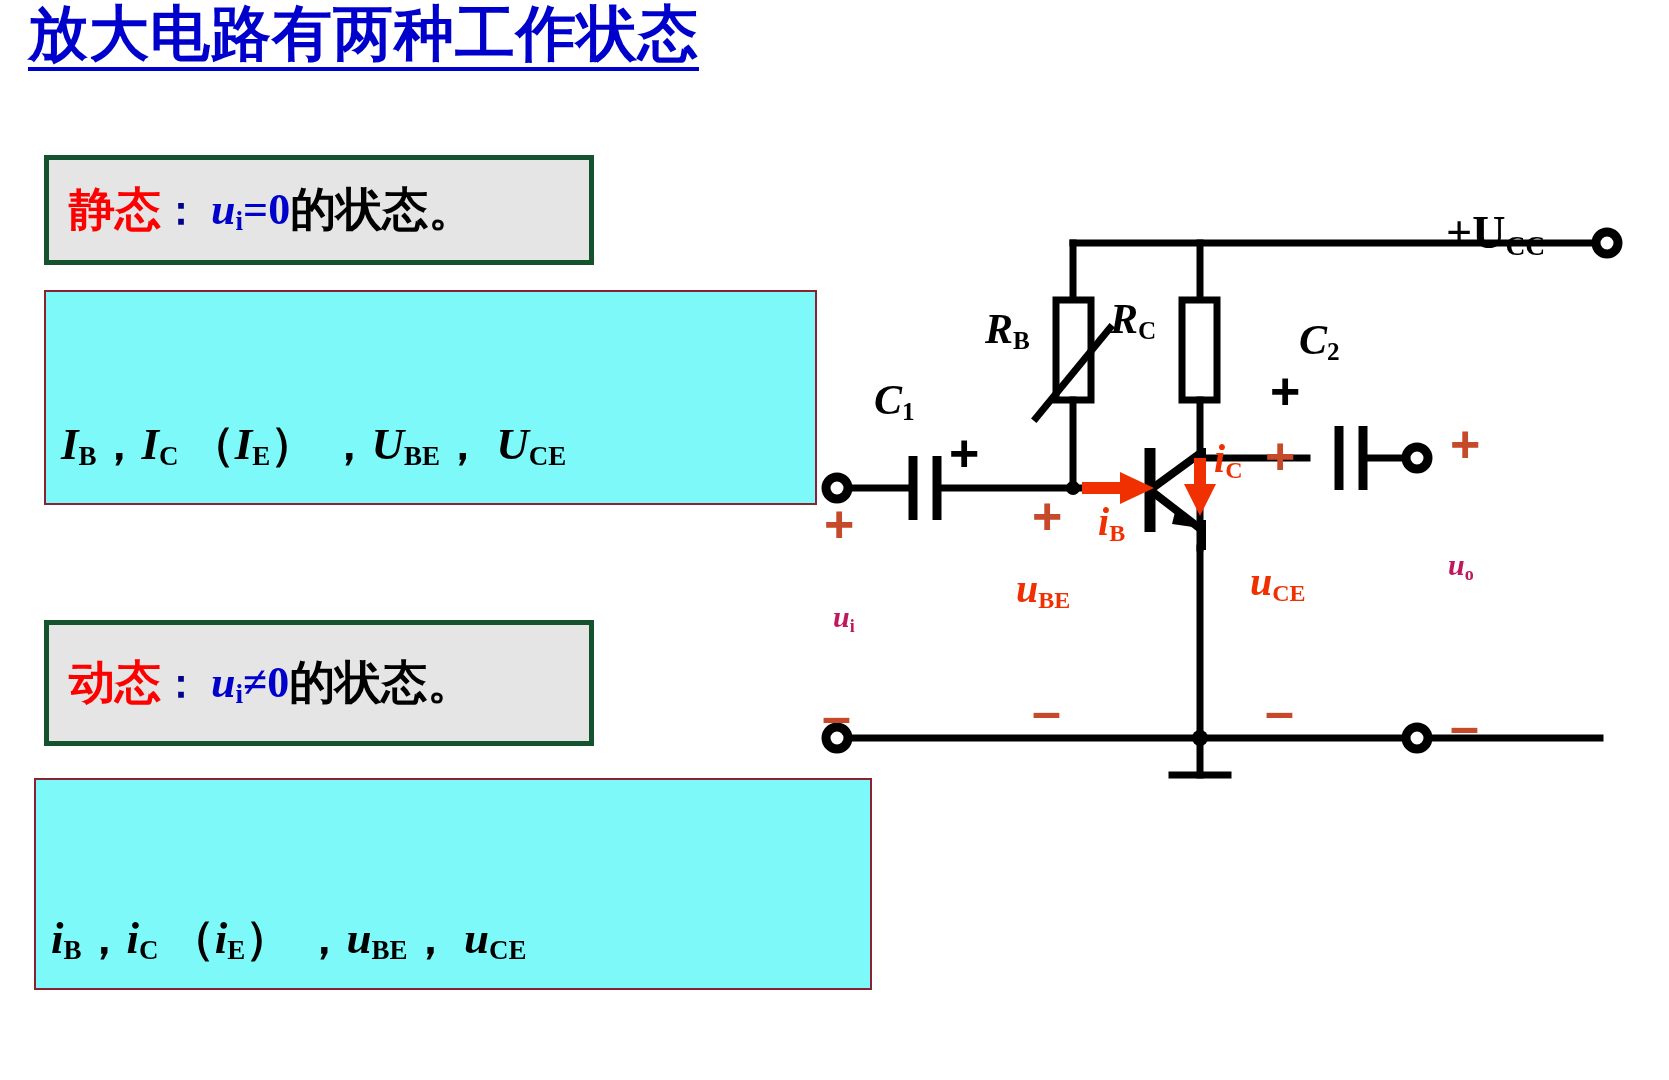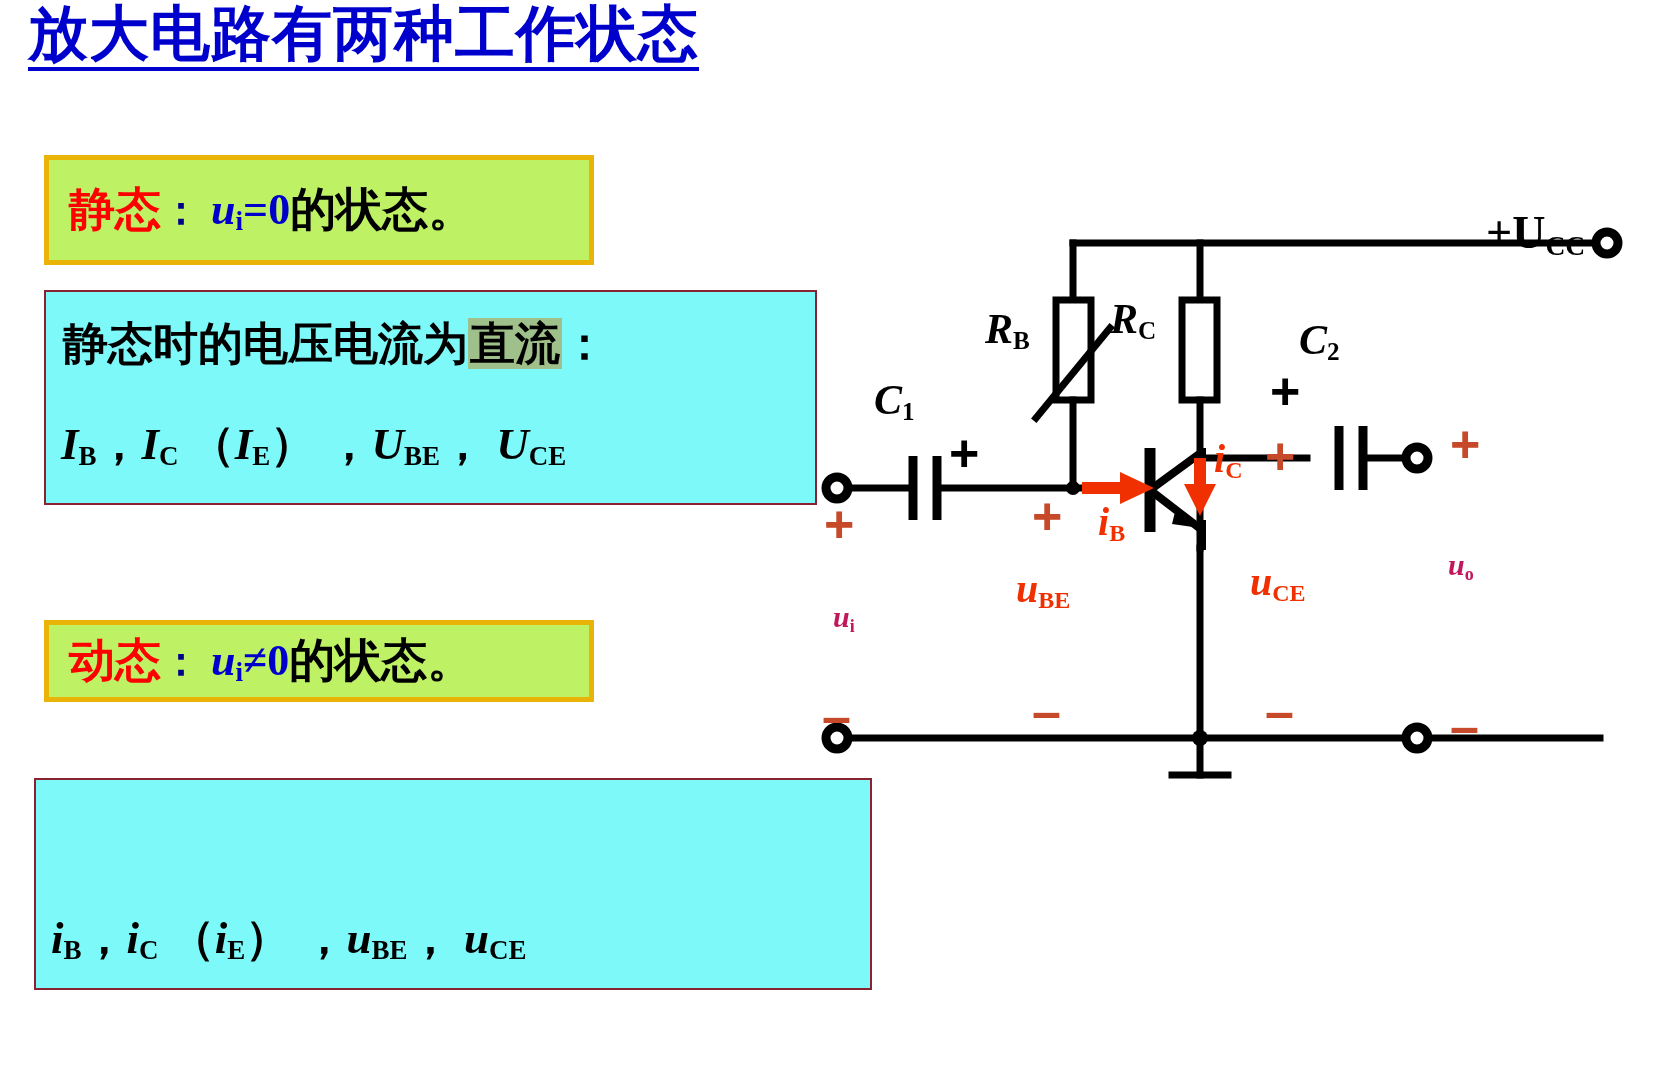--- a/index.html
+++ b/index.html
@@ -21,22 +21,22 @@
     color:#0000CC;
     letter-spacing:1px;
     white-space:nowrap;
     border-bottom:4px solid #0000CC;
     padding-bottom:2px;
     line-height:1.05;
   }
 
   
   .state-box{
-    border:5px solid #eab308;
-    background:#bef264;
+    border:5px solid #14532d;
+    background:#e5e5e5;
     box-sizing:border-box;
     display:flex;
     align-items:center;
     white-space:nowrap;
   }
   .st-key{
     font-family:"Liberation Sans",sans-serif;
     font-weight:bold;
     font-size:46px;
     color:#FF0000;
@@ -109,29 +109,26 @@
 <div class="abs state-box" style="left:44px;top:155px;width:550px;height:110px;padding:0 20px;">
   <span class="st-key">静态</span>
   <span class="st-colon">：</span>
   <span class="st-expr">
     <i>u</i><sub>i</sub><span>=0</span>
   </span>
   <span class="st-tail">的状态。</span>
 </div>
 
 <div class="abs cyan-box" style="left:44px;top:290px;width:773px;height:215px;">
-  <div class="abs cy-line1" style="left:17px;top:28px;">
-    <span>静态时的电压电流为</span><span class="hl">直流</span><span>：</span>
-  </div>
   <div class="abs cy-formula" style="left:15px;top:122px;">
     <i>I</i><sub>B</sub><span>，</span><i>I</i><sub>C</sub><span> （</span><i>I</i><sub>E</sub><span>） ，</span><i>U</i><sub>BE</sub><span>， </span><i>U</i><sub>CE</sub>
   </div>
 </div>
 
-<div class="abs state-box" style="left:44px;top:620px;width:550px;height:82px;padding:0 20px;">
+<div class="abs state-box" style="left:44px;top:620px;width:550px;height:126px;padding:0 20px;">
   <span class="st-key">动态</span>
   <span class="st-colon">：</span>
   <span class="st-expr">
     <i>u</i><sub>i</sub><span>≠0</span>
   </span>
   <span class="st-tail">的状态。</span>
 </div>
 
 <div class="abs cyan-box" style="left:34px;top:778px;width:838px;height:212px;">
   <div class="abs cy-formula" style="left:15px;top:128px;">
@@ -212,21 +209,21 @@
     <g>
       <path d="M272 298 L318 298" stroke="#F03000" stroke-width="12" stroke-linecap="butt"></path>
       <polygon points="310,282 344,298 310,314" fill="#F03000"></polygon>
     </g>
     <g>
       <path d="M390 268 L390 300" stroke="#F03000" stroke-width="12" stroke-linecap="butt"></path>
       <polygon points="374,294 406,294 390,326" fill="#F03000"></polygon>
     </g>
   </svg>
 
-  <div class="lbl lbl-blk" style="left:636px;top:16px;font-size:46px;margin-left:40px;">
+  <div class="lbl lbl-blk" style="left:636px;top:16px;font-size:46px;">
     <span>+U</span><sub>CC</sub>
   </div>
   <div class="lbl lbl-blk" style="left:175px;top:105px;margin-top:10px;">
     <i>R</i><sub>B</sub>
   </div>
   <div class="lbl lbl-blk" style="left:300px;top:105px;">
     <i>R</i><sub>C</sub>
   </div>
   <div class="lbl lbl-blk" style="left:64px;top:186px;">
     <i>C</i><sub>1</sub>

